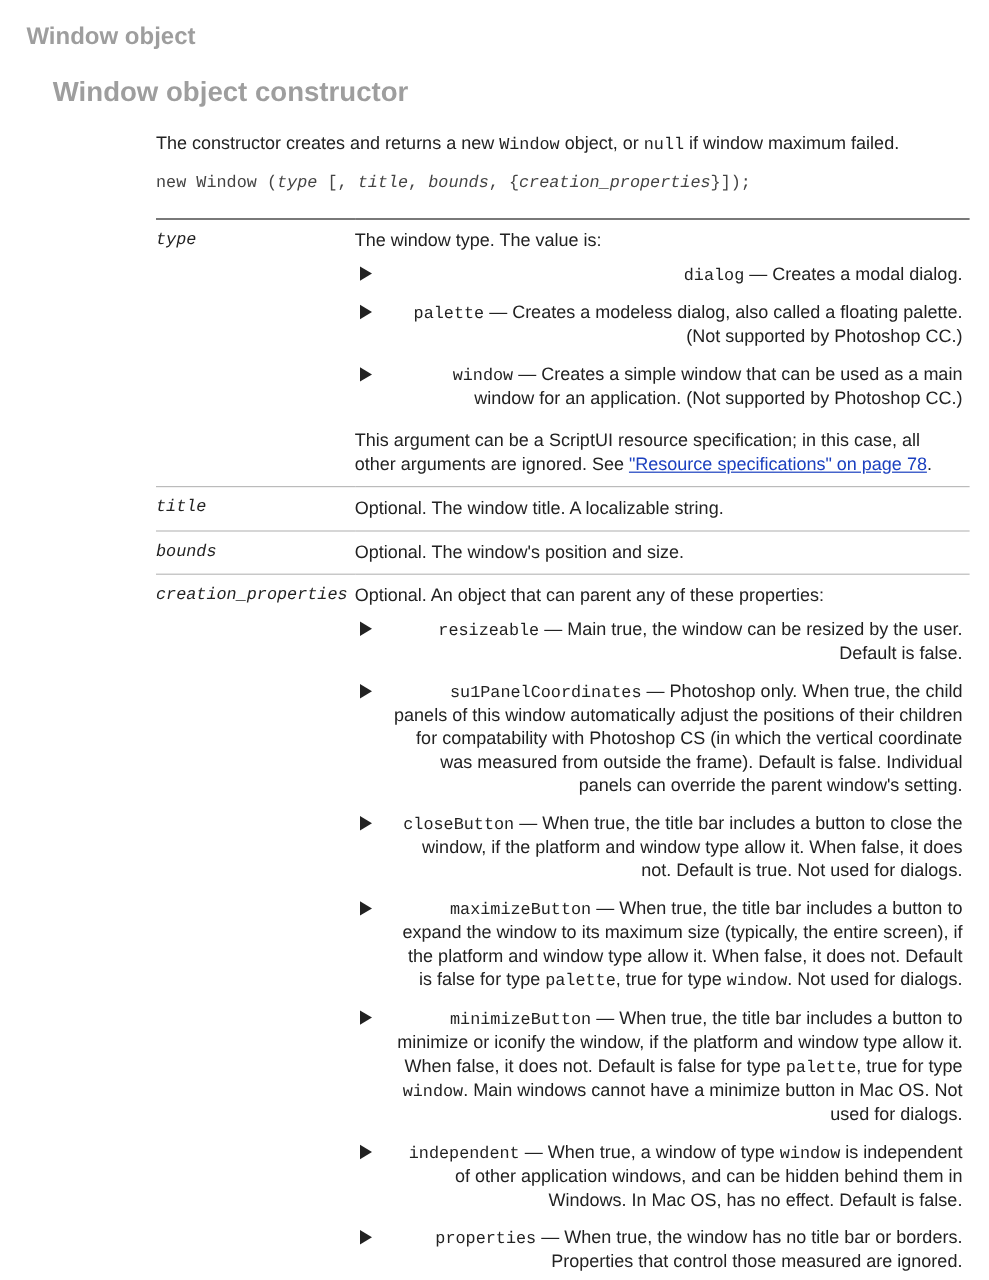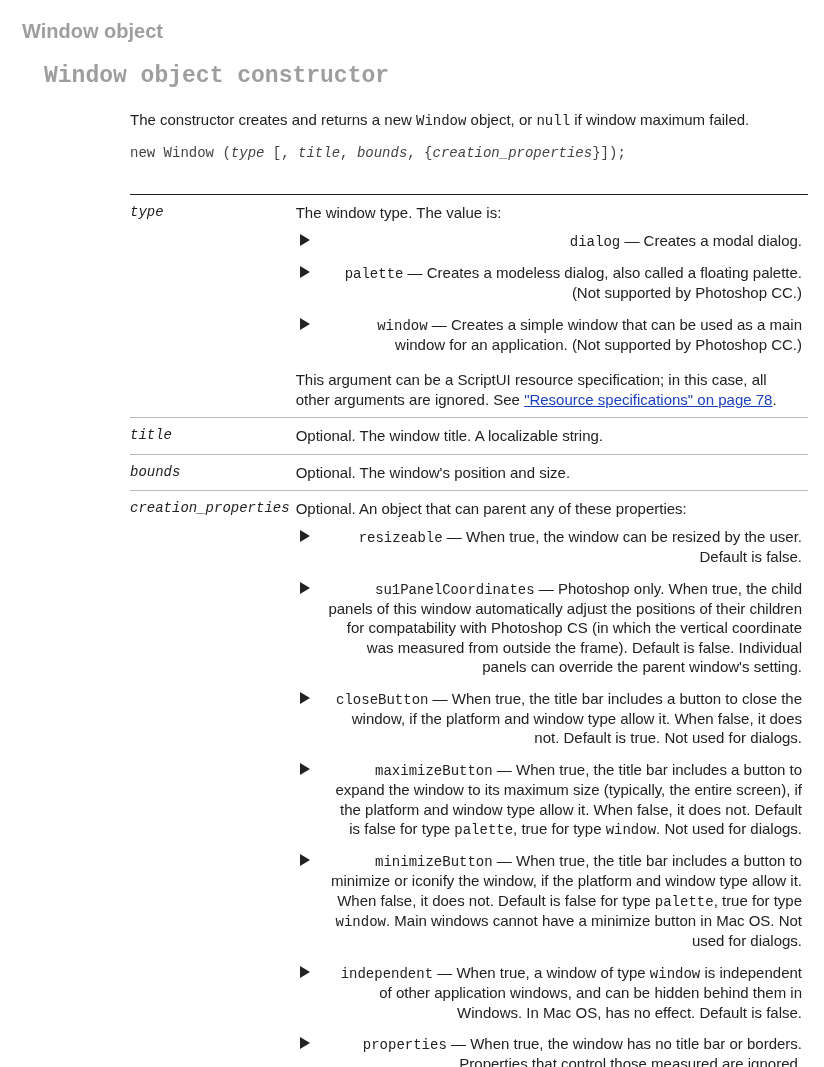--- a/index.html
+++ b/index.html
@@ -13,37 +13,37 @@
     line-height: 1.3;
   }
   h1 {
     font-family: "Segoe UI Semibold", "Helvetica Neue", Arial, sans-serif;
     font-weight: 600;
     font-size: 20px;
     color: #9e9e9e;
     margin: 0 0 18px 0;
   }
   h2 {
-    font-family: Liberation Mono, monospace;
+    font-family: Liberation Sans, sans-serif;
     font-weight: 600;
     font-size: 23px;
     color: #9e9e9e;
     margin: 0 0 18px 22px;
   }
   .content {
     margin-left: 108px;
   }
   .intro {
     margin-bottom: 14px;
   }
   .syntax {
     font-family: "Courier New", monospace;
     font-size: 14px;
     color: #444;
-    margin-bottom: 32px;
+    margin-bottom: 20px;
   }
   .syntax .em { font-style: italic; }
   table.params {
     border-collapse: collapse;
     width: 100%;
     border-top: 1px solid #222;
     border-bottom: 1px solid #222;
   }
   table.params > tbody > tr > td {
     border-top: 1px solid #bbb;
@@ -153,21 +153,21 @@
         <td class="param-desc">Optional. The window's position and size.</td>
       </tr>
 
       <tr>
         <td class="param-name">creation_properties</td>
         <td class="param-desc">
           <div>Optional. An object that can parent any of these properties:</div>
           <ul class="bullet-list">
             <li>
               <span class="tri"></span>
-              <span class="inline-code">resizeable</span><span> — When true, the window can be resized by the user. Default is false.</span>
+              <span class="inline-code">resizeable</span><span> — Main true, the window can be resized by the user. Default is false.</span>
             </li>
             <li>
               <span class="tri"></span>
               <span class="inline-code">su1PanelCoordinates</span><span> — Photoshop only. When true, the child panels of this window automatically adjust the positions of their children for compatability with Photoshop CS (in which the vertical coordinate was measured from outside the frame). Default is false. Individual panels can override the parent window's setting.</span>
             </li>
             <li>
               <span class="tri"></span>
               <span class="inline-code">closeButton</span><span> — When true, the title bar includes a button to close the window, if the platform and window type allow it. When false, it does not. Default is true. Not used for dialogs.</span>
             </li>
             <li>

